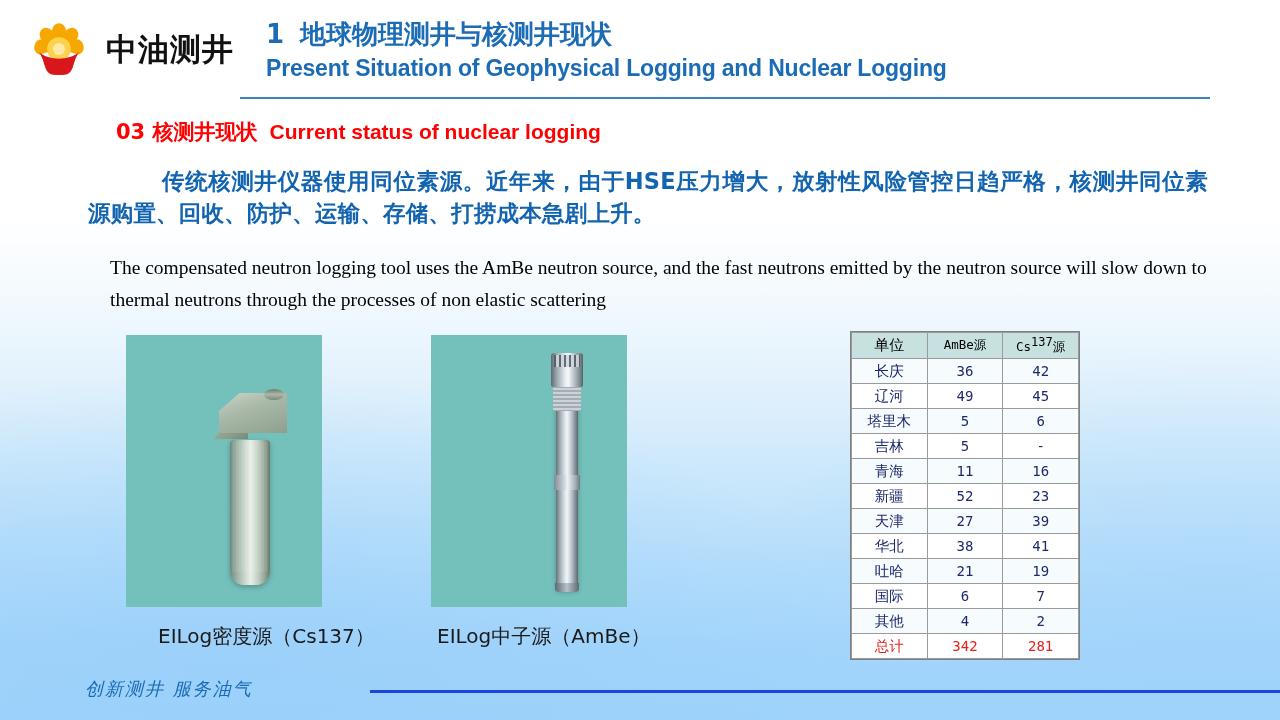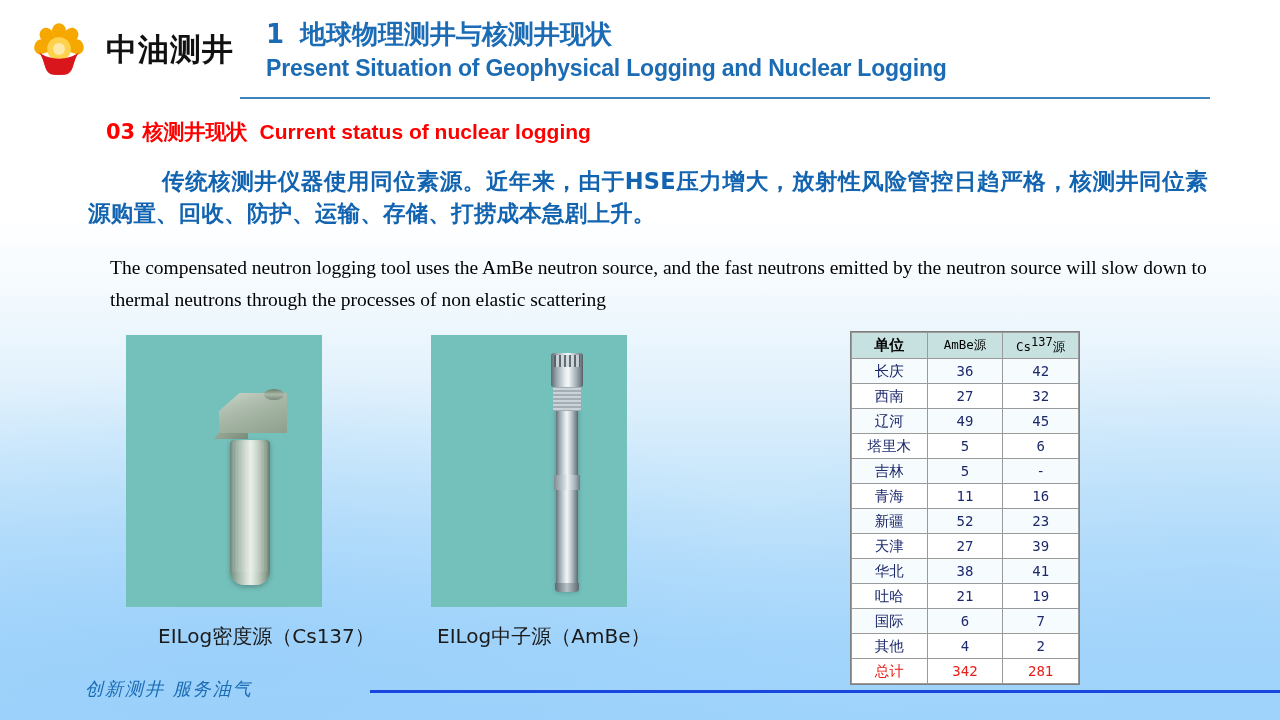--- a/index.html
+++ b/index.html
@@ -95,21 +95,21 @@
     left: 240px;
     top: 97px;
     width: 970px;
     height: 2px;
     background: #3d84bd;
   }
 
   
   .section-heading {
     position: absolute;
-    left: 106px;
+    left: 116px;
     top: 118px;
     font-family: "DejaVu Sans", "Liberation Sans", sans-serif;
     font-size: 21px;
     font-weight: 700;
     color: #ff0000;
     white-space: nowrap;
   }
   .section-heading .en {
     font-family: "Liberation Sans", "DejaVu Sans", sans-serif;
     margin-left: 12px;
@@ -297,21 +297,21 @@
     padding: 0;
   }
   table.stat thead th {
     background: #c7e0e0;
     height: 25px;
     color: #000000;
   }
   .th-cn {
     font-family: "DejaVu Sans", "Liberation Sans", sans-serif;
     font-size: 15px;
-    font-weight: 700;
+    font-weight: 400;
   }
   .th-mono {
     font-family: "DejaVu Sans Mono", "Liberation Mono", monospace;
     font-size: 12.5px;
     font-weight: 400;
     color: #1a1a3a;
   }
   .th-mono sup { font-size: 12px; }
   table.stat tbody td { height: 24px; background: #f6fbfd; }
   table.stat tbody tr:nth-child(even) td { background: #ffffff; }
@@ -423,25 +423,20 @@
           <th class="th-mono"><span>Cs</span><sup>137</sup><span>源</span></th>
         </tr>
       </thead>
       <tbody>
         <tr>
           <td class="unit">长庆</td>
           <td class="num">36</td>
           <td class="num">42</td>
         </tr>
         <tr>
-          <td class="unit">西南</td>
-          <td class="num">27</td>
-          <td class="num">32</td>
-        </tr>
-        <tr>
           <td class="unit">辽河</td>
           <td class="num">49</td>
           <td class="num">45</td>
         </tr>
         <tr>
           <td class="unit">塔里木</td>
           <td class="num">5</td>
           <td class="num">6</td>
         </tr>
         <tr>

